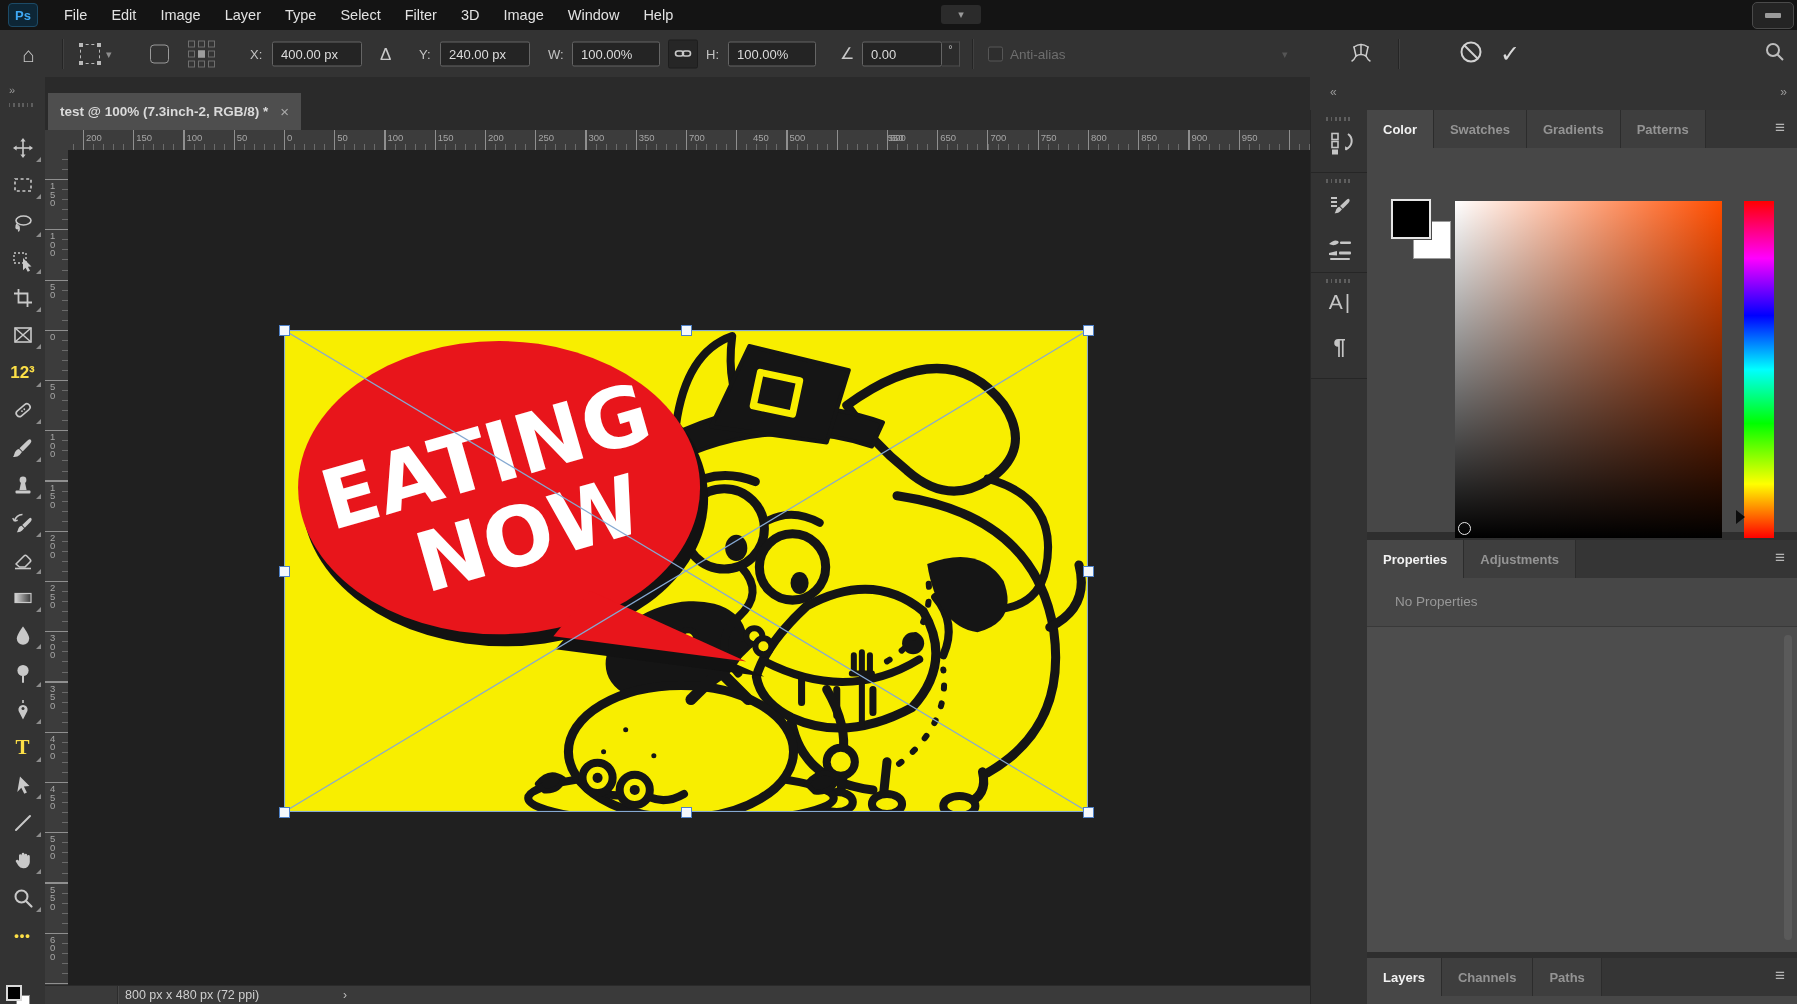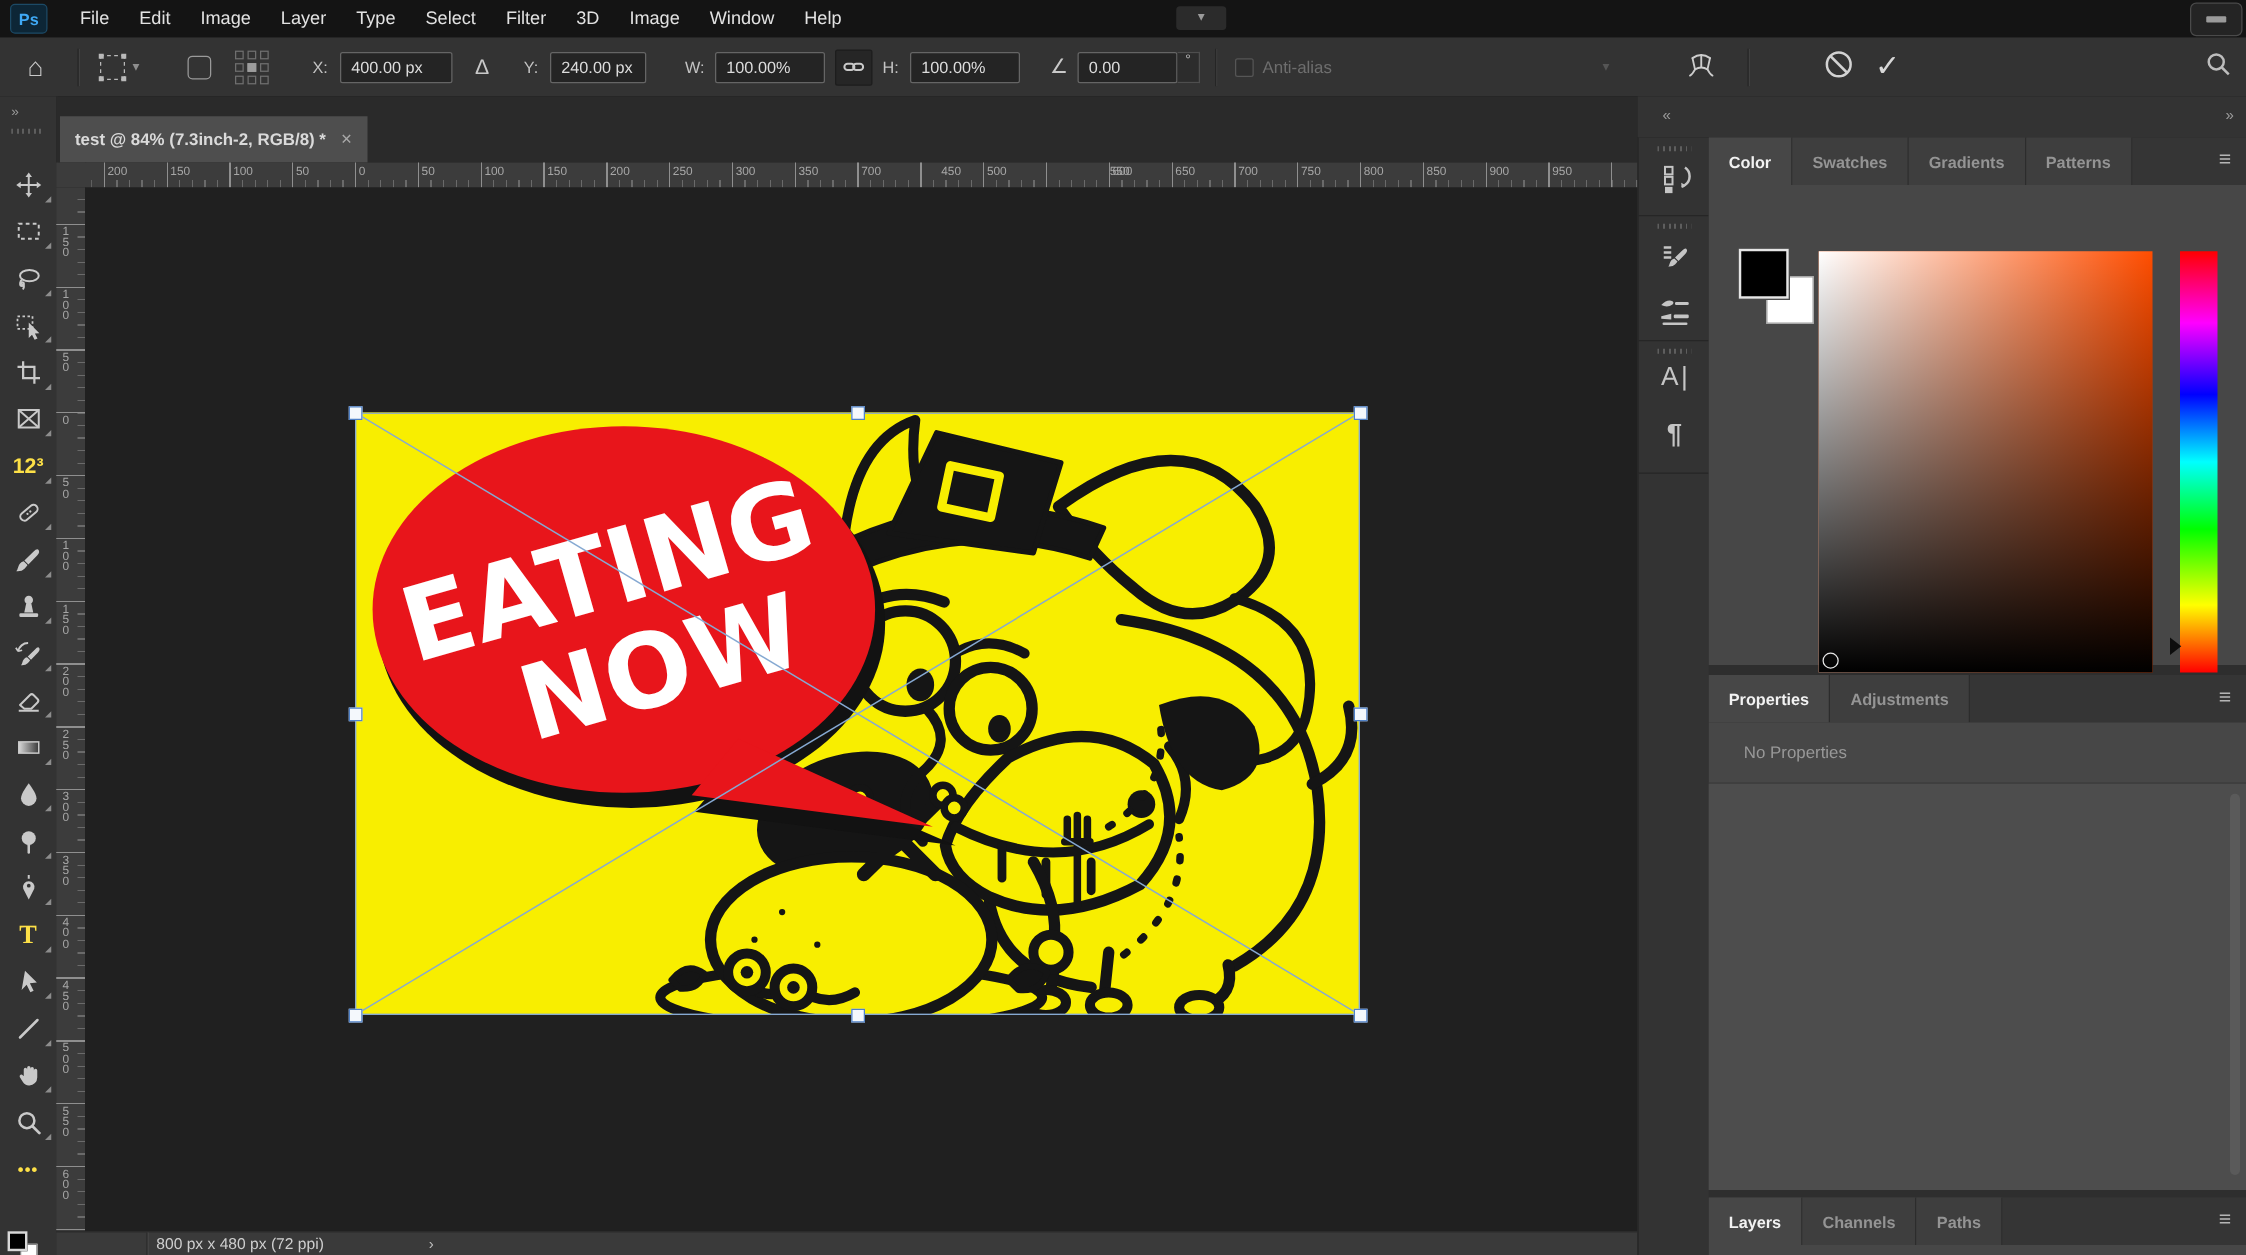--- a/index.html
+++ b/index.html
@@ -158,21 +158,21 @@
         <b class="fill"></b>
         <b></b>
         <b></b>
         <b></b>
         <b></b>
     </div>
     <div class="opt opt-label" style="left:250px;">X:</div>
     <div class="opt opt-field" style="left:272px;width:90px;text-align:right;">400.00 px</div>
     <div class="opt glyph-btn" style="left:380px;font-size:17px;">Δ</div>
     <div class="opt opt-label" style="left:419px;">Y:</div>
-    <div class="opt opt-field" style="left:440px;width:77px;">240.00 px</div>
+    <div class="opt opt-field" style="left:440px;width:90px;">240.00 px</div>
     <div class="opt opt-label" style="left:548px;">W:</div>
     <div class="opt opt-field" style="left:572px;width:88px;">100.00%</div>
     <div class="opt linkbtn" style="left:668px;">
       <svg width="18" height="18" viewBox="0 0 18 18">
         <g stroke="#c9c9c9" stroke-width="1.6" fill="none" stroke-linecap="round">
           <rect x="1.5" y="6.5" width="8" height="5" rx="2.5"></rect>
             <rect x="8.5" y="6.5" width="8" height="5" rx="2.5"></rect>
         </g>
       </svg>
     </div>
@@ -414,21 +414,21 @@
         </div>
     </div>
     <div class="fgbg">
       <div class="bg"></div>
       <div class="fg"></div>
     </div>
   </div>
 
   <div class="abs tabstrip">
     <div class="doctab">
-      <span class="title">test @ 84% (7.3inch-2, RGB/8) *</span>
+      <span class="title">test @ 100% (7.3inch-2, RGB/8) *</span>
       <span class="close">×</span>
     </div>
   </div>
 
   <div class="abs corner"></div>
   <div class="abs hruler" id="hruler">
       <span style="left: 18px;">200</span>
       <span style="left: 68.25px;">150</span>
       <span style="left: 118.5px;">100</span>
       <span style="left: 168.75px;">50</span>

